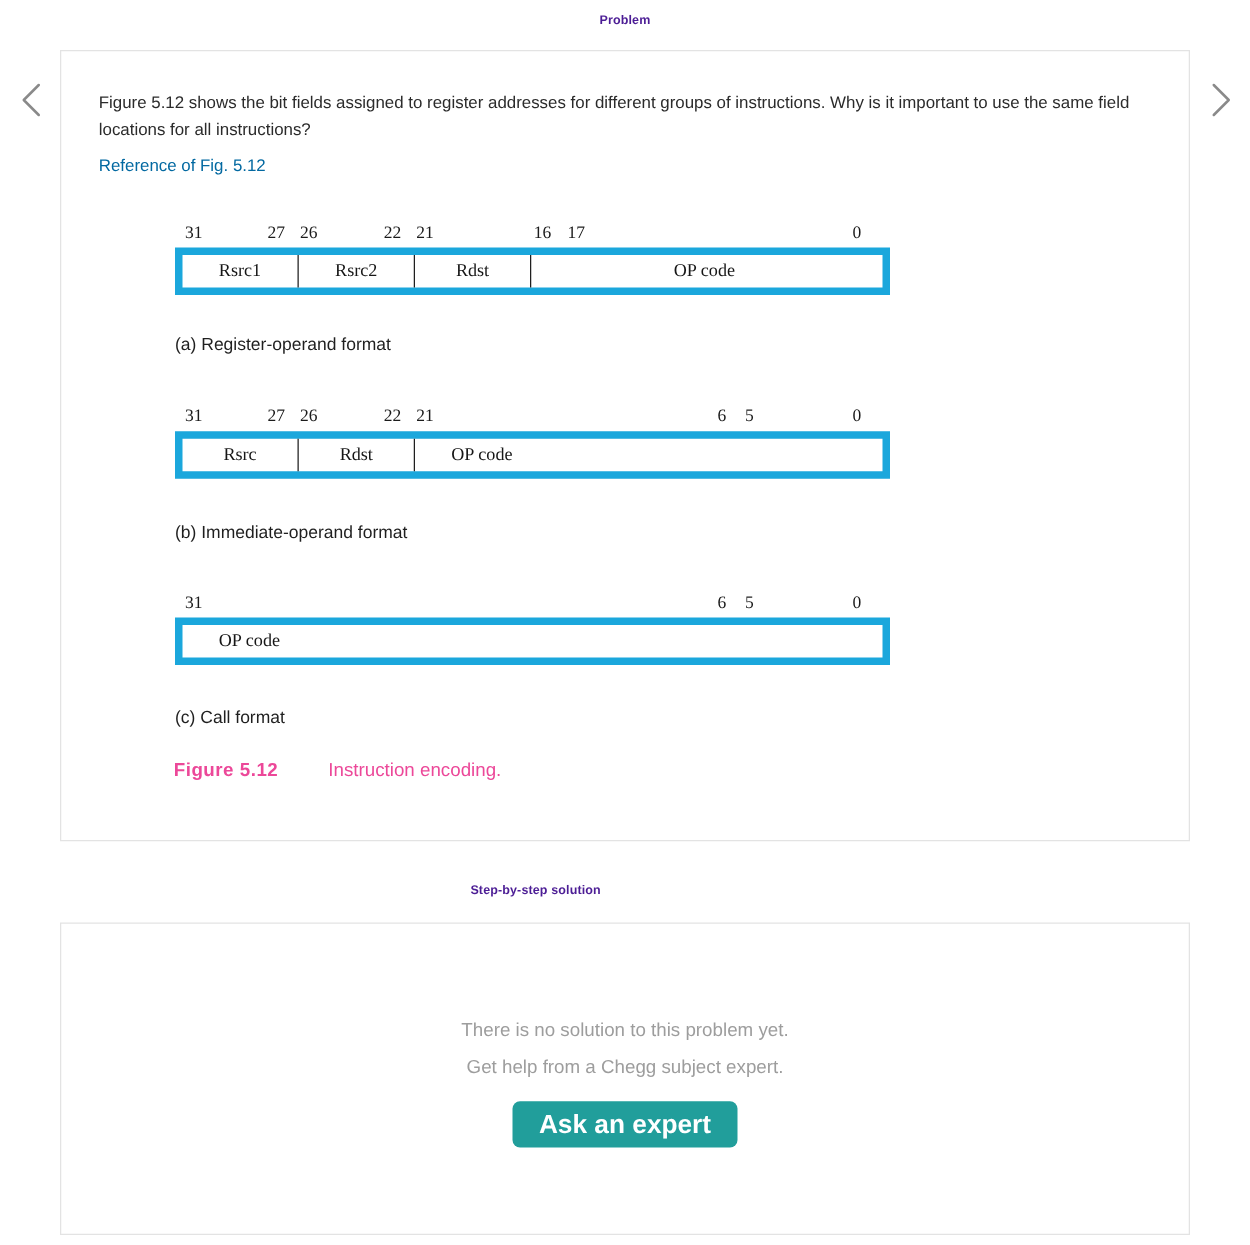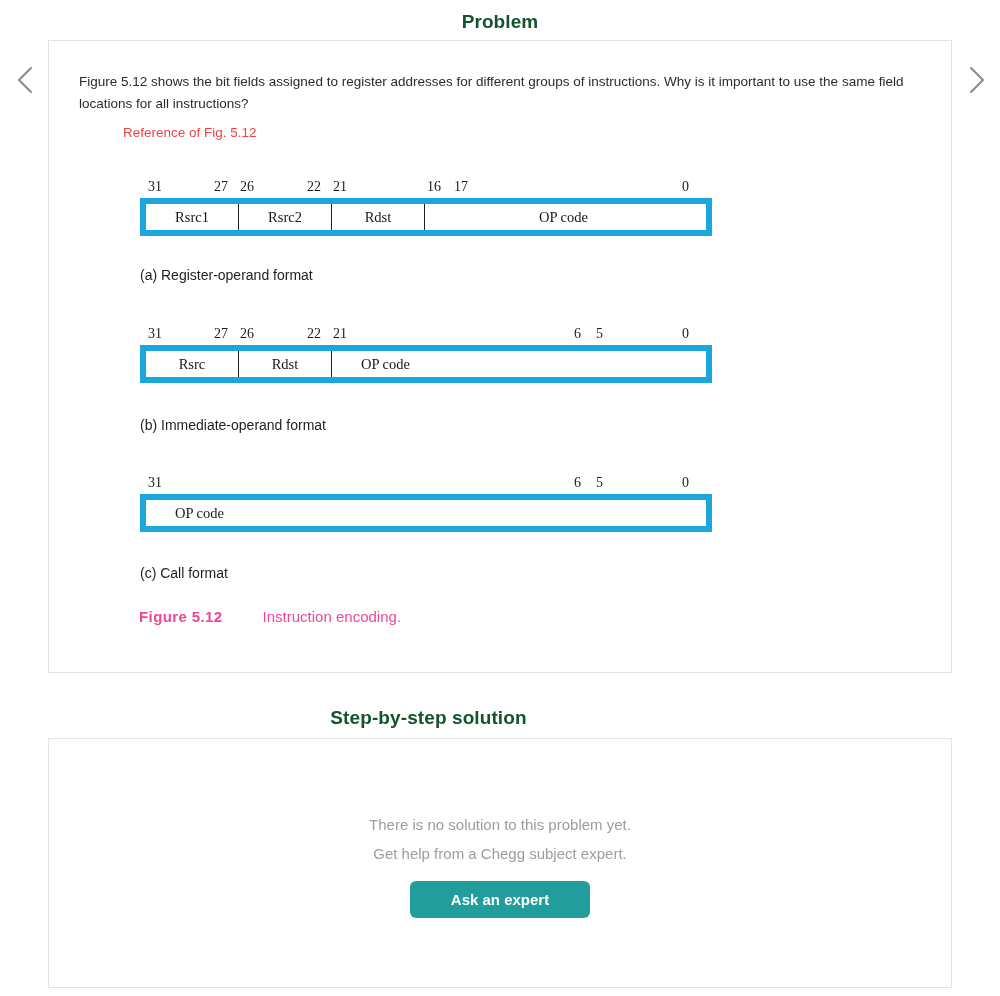--- a/index.html
+++ b/index.html
@@ -12,23 +12,23 @@
     background: #ffffff;
     font-family: "Liberation Sans", sans-serif;
     color: #2a2a2a;
     position: relative;
     overflow: hidden;
   }
 
   
   .section-title {
     text-align: center;
-    font-size: 19px;
+    font-size: 10px;
     font-weight: bold;
-    color: #14532d;
+    color: #4c1d95;
     letter-spacing: .1px;
   }
   #problem-title { position: absolute; left: 0; top: 11px; width: 1000px; }
   #solution-title { position: absolute; left: 0; top: 707px; width: 857px; }
 
   
   .card {
     position: absolute;
     background: #fff;
     border: 1px solid #e3e3e3;
@@ -58,22 +58,21 @@
     font-size: 13.5px;
     line-height: 22px;
     color: #2b2b2b;
   }
   #reference-line {
     position: absolute;
     left: 79px;
     top: 123px;
     font-size: 13.5px;
     line-height: 20px;
-    color: #ef4444;
-    margin-left: 44px;
+    color: #0369a1;
   }
 
   
   #figure-block { position: absolute; left: 0; top: 0; width: 100%; }
 
   .bitfig { position: absolute; left: 140px; width: 572px; text-align: center; }
   #fig-a { top: 179px; }
   #fig-b { top: 326px; }
   #fig-c { top: 475px; }
 
@@ -148,21 +147,21 @@
     position: absolute;
     left: 410px;
     top: 881px;
     width: 180px;
     height: 37px;
     border: none;
     border-radius: 6px;
     background: #219E9B;
     color: #ffffff;
     font-family: "Liberation Sans", sans-serif;
-    font-size: 15px;
+    font-size: 21px;
     font-weight: bold;
     cursor: pointer;
     padding: 0;
   }
 </style>
 </head>
 <body>
 
 <div id="problem-title" class="section-title">Problem</div>
 

